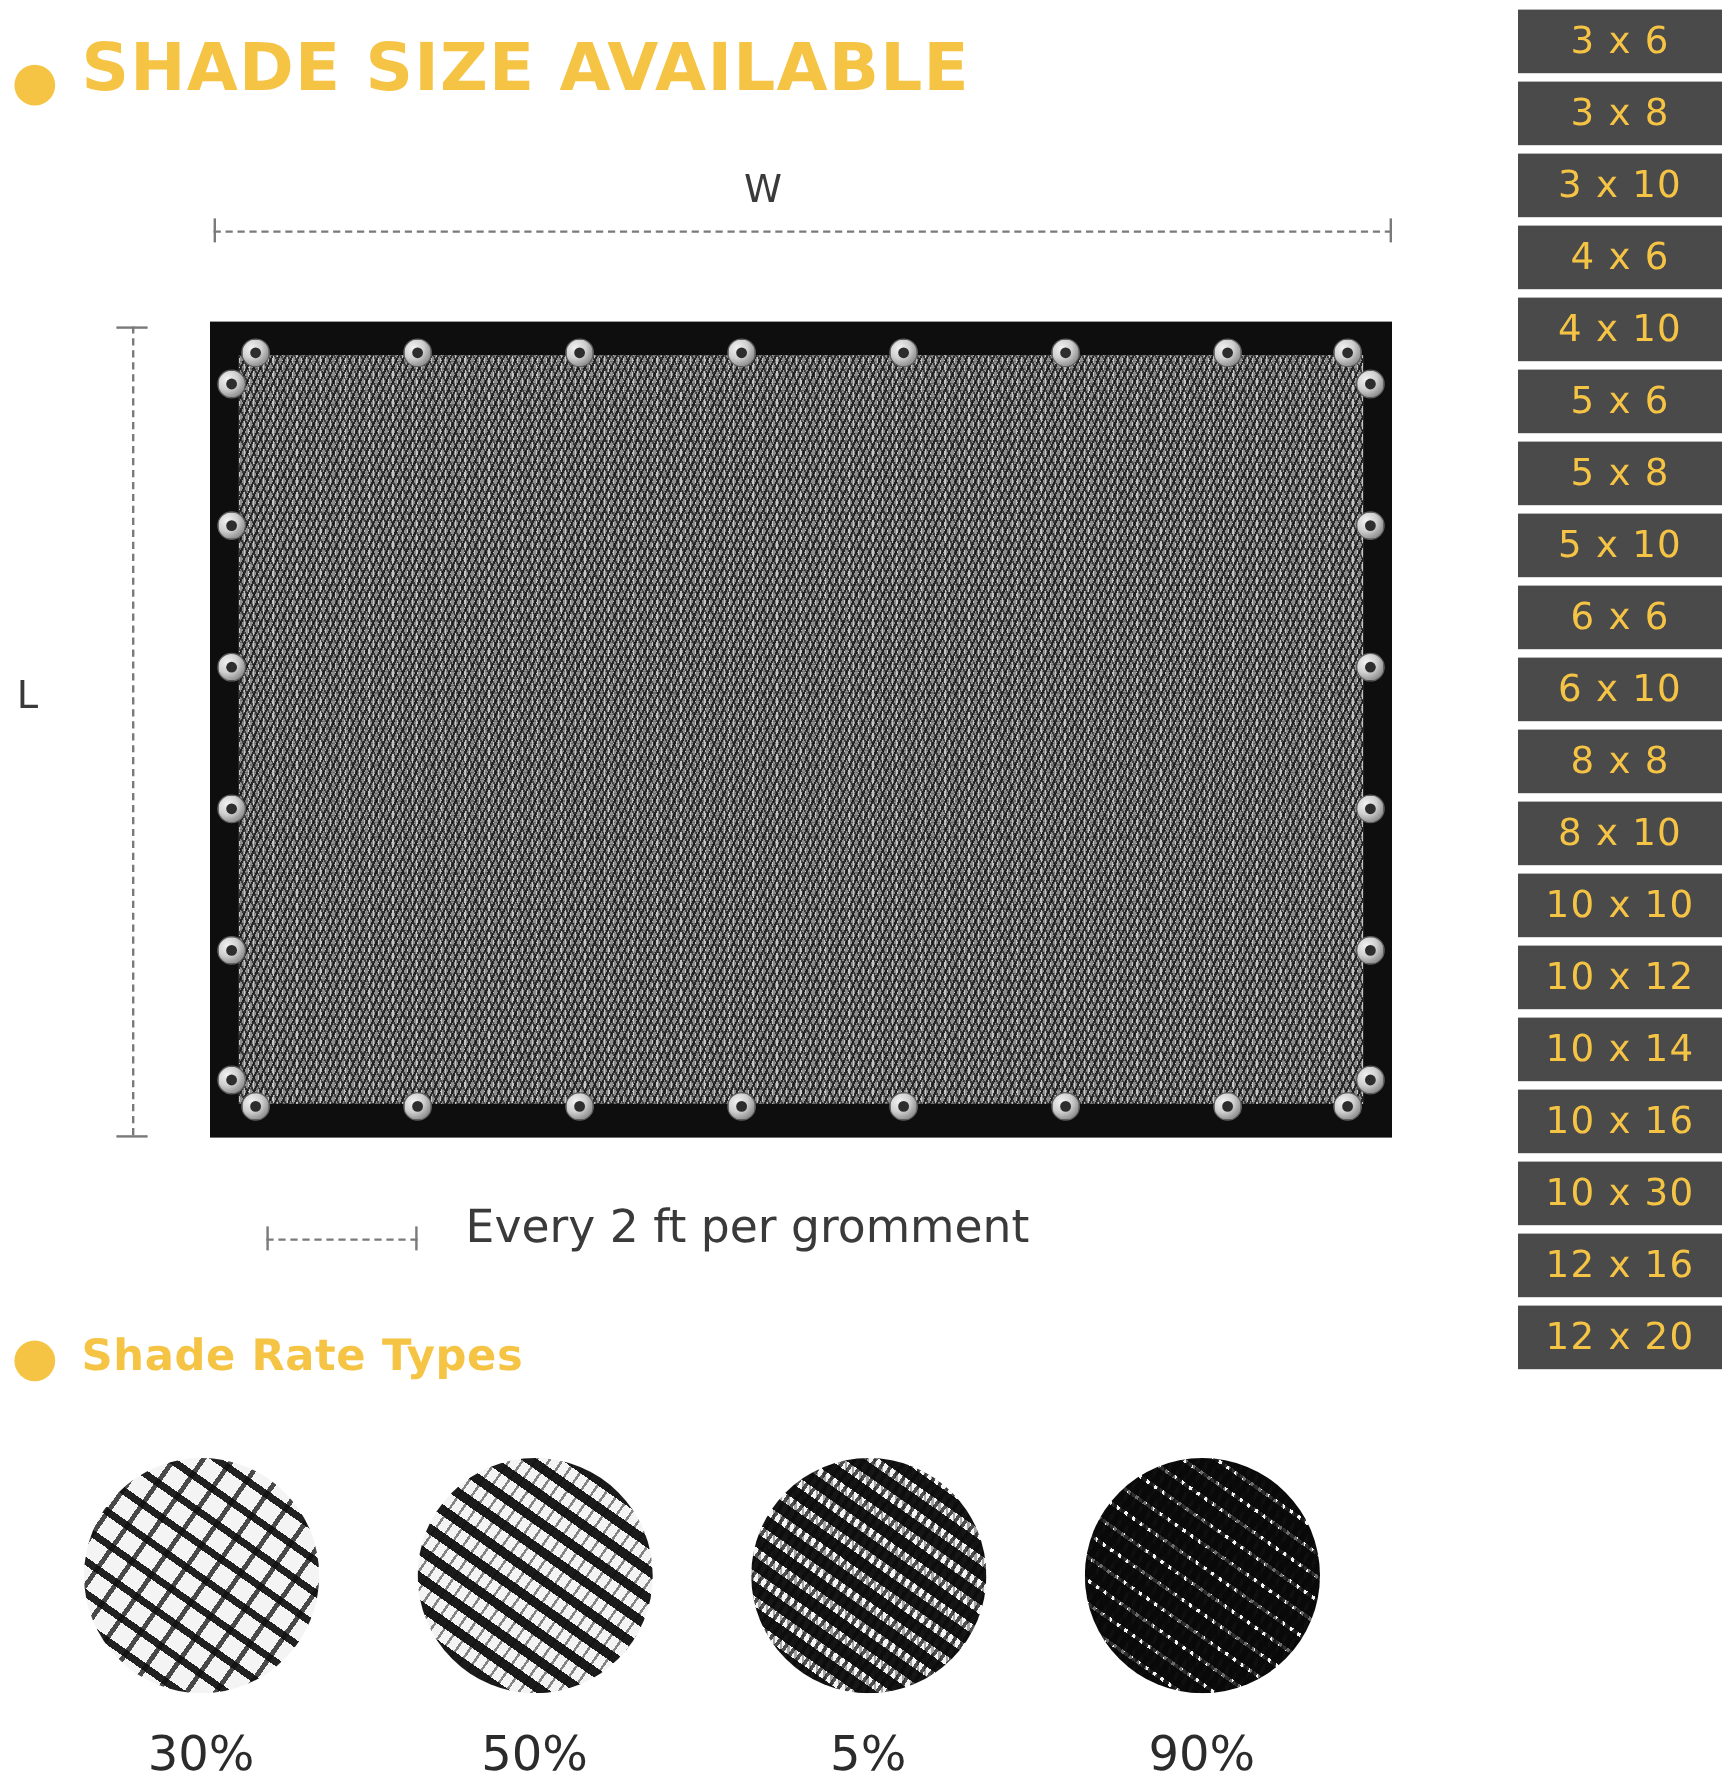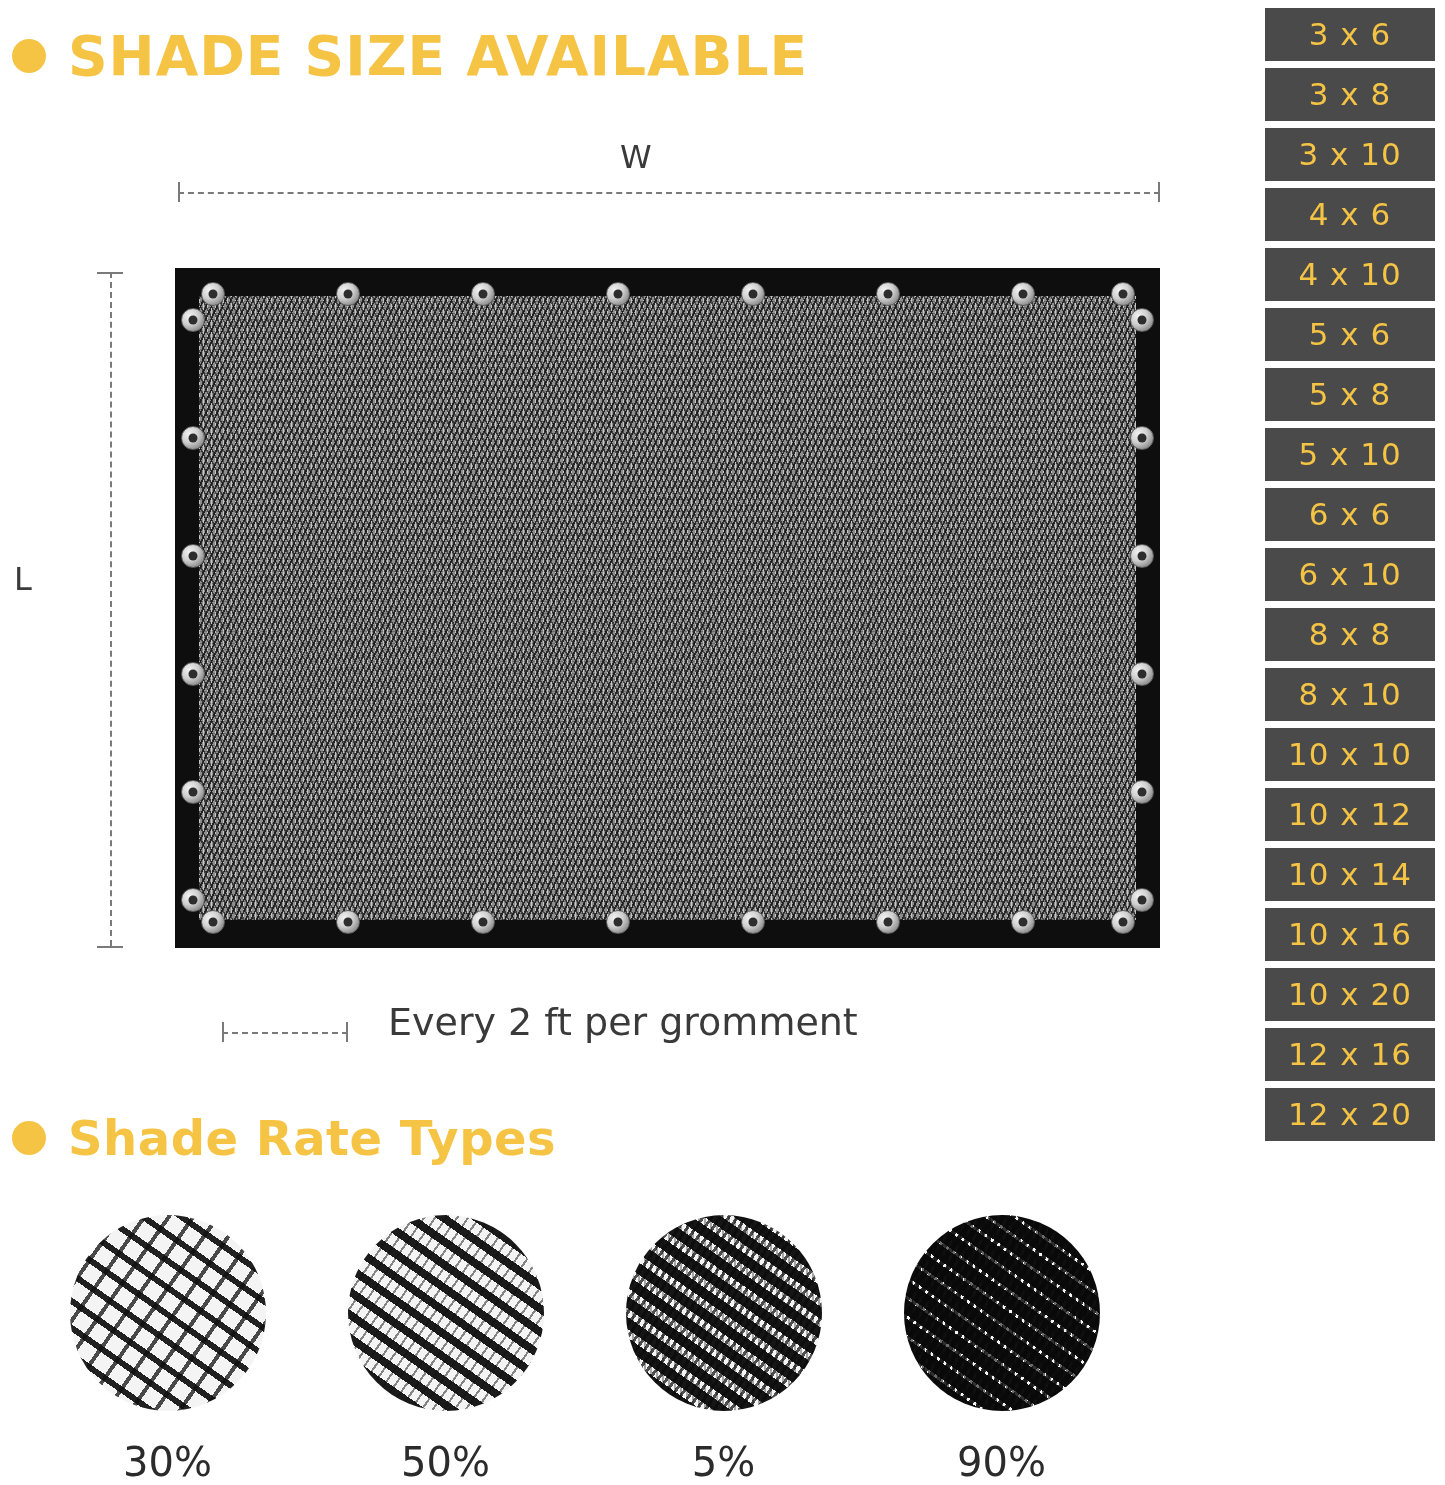--- a/index.html
+++ b/index.html
@@ -12,21 +12,21 @@
     height: 1485px;
     position: relative;
     font-family: "DejaVu Sans", sans-serif;
     overflow: hidden;
   }
 
   
   .heading {
     position: absolute;
     display: flex;
-    align-items: center;
+    align-items: flex-end;
     gap: 22px;
   }
   .bullet-dot {
     width: 34px;
     height: 34px;
     border-radius: 50%;
     background: #f6c445;
     flex: 0 0 auto;
   }
   .heading-text {
@@ -41,21 +41,21 @@
   }
   #heading-main .heading-text {
     font-size: 55px;
     letter-spacing: 1px;
   }
   #heading-shade-rate {
     top: 1110px;
     left: 12px;
   }
   #heading-shade-rate .heading-text {
-    font-size: 48px;
+    font-size: 36px;
   }
 
   
   #diagram {
     position: absolute;
     left: 0;
     top: 120px;
     width: 1250px;
     height: 950px;
   }
@@ -313,16 +313,16 @@
   <div class="size-chip">5 x 8</div>
   <div class="size-chip">5 x 10</div>
   <div class="size-chip">6 x 6</div>
   <div class="size-chip">6 x 10</div>
   <div class="size-chip">8 x 8</div>
   <div class="size-chip">8 x 10</div>
   <div class="size-chip">10 x 10</div>
   <div class="size-chip">10 x 12</div>
   <div class="size-chip">10 x 14</div>
   <div class="size-chip">10 x 16</div>
-  <div class="size-chip">10 x 20</div>
+  <div class="size-chip">10 x 30</div>
   <div class="size-chip">12 x 16</div>
   <div class="size-chip">12 x 20</div>
 </div>
 
 </body></html>

